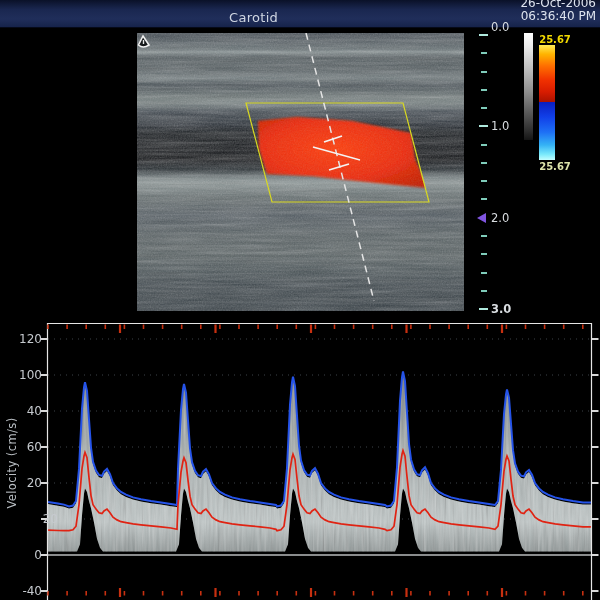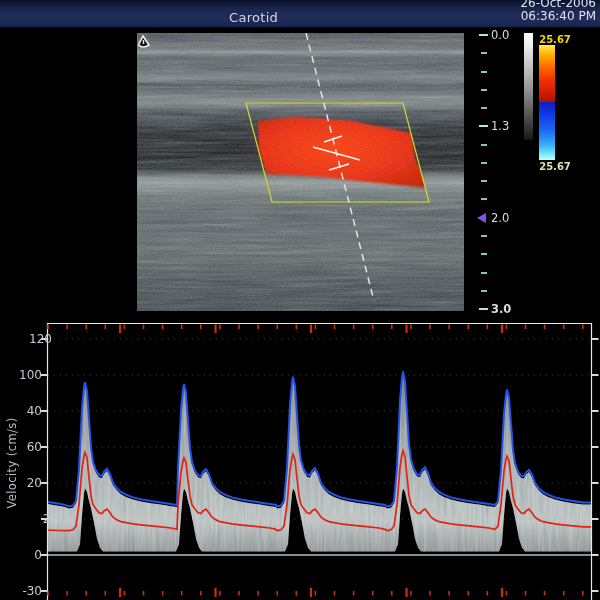--- a/index.html
+++ b/index.html
@@ -111,27 +111,27 @@
         <line x1="176" y1="114" x2="223" y2="127" stroke-width="1.3"></line>
       </g>
 
       <path d="M6,3 L12,12 Q6,16 1.5,12 Z" fill="#15181a" stroke="#f0f0f0" stroke-width="1.6"></path>
       <line x1="6.5" y1="7" x2="6.5" y2="11" stroke="#e8e8e8" stroke-width="1.4"></line>
     </svg>
   </div>
 
   <div id="depth-ruler">
       <div class="d-tick major" style="left: 479px; width: 9px; top: 34px;"></div>
-      <div class="d-label" style="top: 28px;">0.0</div>
+      <div class="d-label" style="top: 20px;">0.0</div>
       <div class="d-tick" style="left: 481px; width: 6px; top: 52.27px;"></div>
       <div class="d-tick" style="left: 481px; width: 6px; top: 70.54px;"></div>
       <div class="d-tick" style="left: 481px; width: 6px; top: 88.81px;"></div>
       <div class="d-tick" style="left: 481px; width: 6px; top: 107.08px;"></div>
       <div class="d-tick major" style="left: 479px; width: 9px; top: 125.35px;"></div>
-      <div class="d-label" style="top: 119.35px;">1.3</div>
+      <div class="d-label" style="top: 119.35px;">1.0</div>
       <div class="d-tick" style="left: 481px; width: 6px; top: 143.62px;"></div>
       <div class="d-tick" style="left: 481px; width: 6px; top: 161.89px;"></div>
       <div class="d-tick" style="left: 481px; width: 6px; top: 180.16px;"></div>
       <div class="d-tick" style="left: 481px; width: 6px; top: 198.43px;"></div>
       <div id="focus-arrow" style="left: 477px; top: 212.7px;"></div>
       <div class="d-label" style="top: 210.7px;">2.0</div>
       <div class="d-tick" style="left: 481px; width: 6px; top: 234.97px;"></div>
       <div class="d-tick" style="left: 481px; width: 6px; top: 253.24px;"></div>
       <div class="d-tick" style="left: 481px; width: 6px; top: 271.51px;"></div>
       <div class="d-tick" style="left: 481px; width: 6px; top: 289.78px;"></div>
@@ -265,23 +265,23 @@
           <line x1="41" x2="47.5" y1="483" y2="483" stroke="#d8d8d8" stroke-width="2"></line>
           <line x1="592" x2="598.5" y1="483" y2="483" stroke="#d8d8d8" stroke-width="2"></line>
           <line x1="41" x2="47.5" y1="519" y2="519" stroke="#d8d8d8" stroke-width="2"></line>
           <line x1="592" x2="598.5" y1="519" y2="519" stroke="#d8d8d8" stroke-width="2"></line>
           <line x1="41" x2="47.5" y1="555" y2="555" stroke="#d8d8d8" stroke-width="2"></line>
           <line x1="592" x2="598.5" y1="555" y2="555" stroke="#d8d8d8" stroke-width="2"></line>
           <line x1="41" x2="47.5" y1="591" y2="591" stroke="#d8d8d8" stroke-width="2"></line>
           <line x1="592" x2="598.5" y1="591" y2="591" stroke="#d8d8d8" stroke-width="2"></line>
         </g>
     </svg>
-  <div class="ytick-label" style="left: 16px; top: 21px;">120</div>
+  <div class="ytick-label" style="left: 6px; top: 21px;">120</div>
       <div class="ytick-label" style="left: 6px; top: 57px;">100</div>
       <div class="ytick-label" style="left: 6px; top: 93px;">40</div>
       <div class="ytick-label" style="left: 6px; top: 129px;">60</div>
       <div class="ytick-label" style="left: 6px; top: 165px;">20</div>
       <div class="ytick-label" style="left: 22px; top: 201px;">20</div>
       <div class="ytick-label" style="left: 6px; top: 237px;">0</div>
-      <div class="ytick-label" style="left: 6px; top: 273px;">-30</div>
+      <div class="ytick-label" style="left: 6px; top: 273px;">-40</div>
     </div>
 
 </div>
 
 </body></html>

